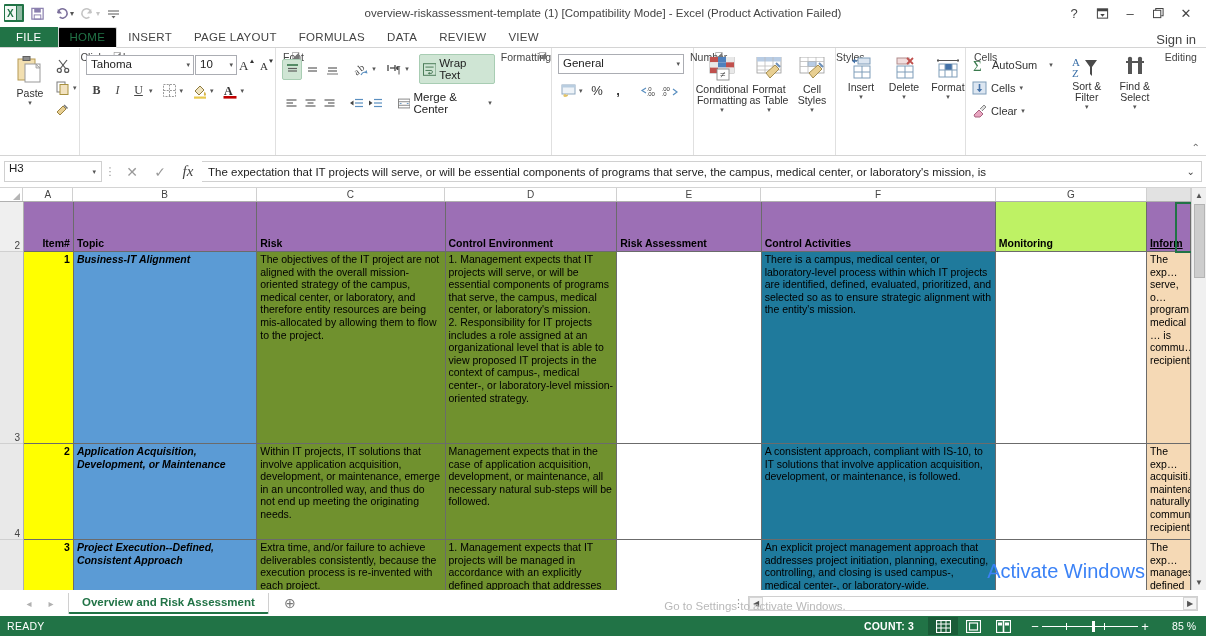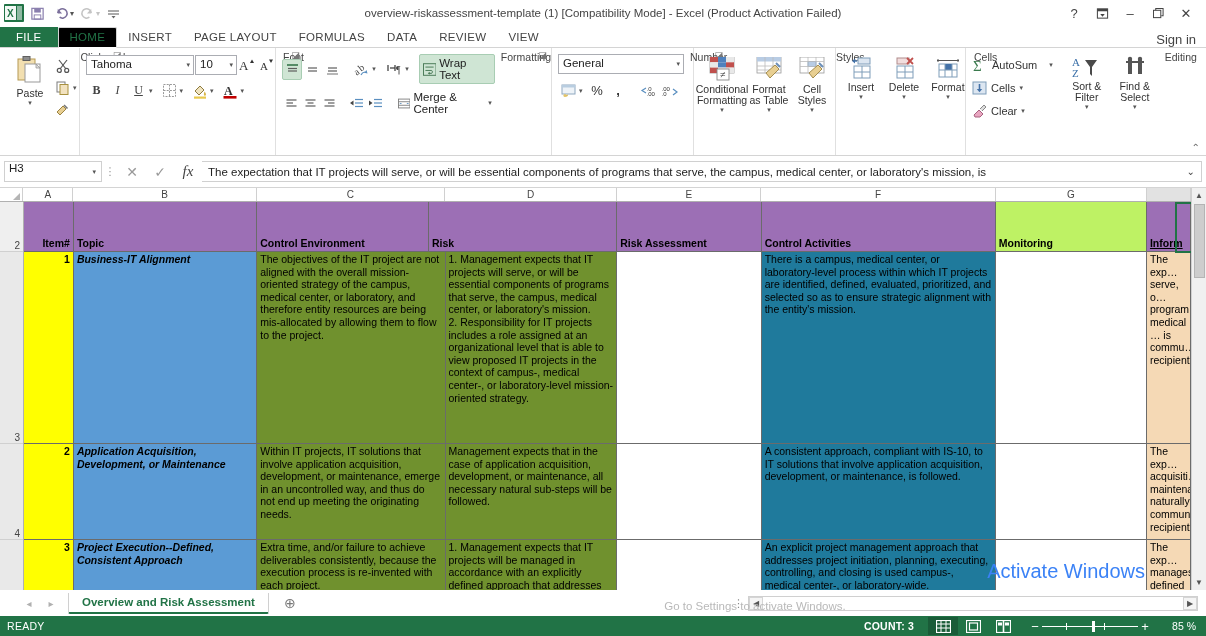--- a/index.html
+++ b/index.html
@@ -679,22 +679,22 @@
             <div class="rowhdr" style="height:192px;background:#e9e9e9">3</div>
             <div class="rowhdr" style="height:96px;background:#e9e9e9">4</div>
             <div class="rowhdr" style="height:80px;background:#e9e9e9;border-bottom:none"></div>
           </div>
 
           <div class="cellsarea">
 
             <div class="gridrow">
               <div class="cell hdr" style="width:51px;height:50px;background:#9c6fb5;justify-content:flex-end;padding-bottom:1px">Item#</div>
               <div class="cell hdr" style="width:188px;height:50px;background:#9c6fb5;padding-bottom:1px">Topic</div>
+              <div class="cell hdr" style="width:193px;height:50px;background:#9c6fb5;padding-bottom:1px">Risk</div>
               <div class="cell hdr" style="width:176px;height:50px;background:#9c6fb5;padding-bottom:1px">Control Environment</div>
-              <div class="cell hdr" style="width:193px;height:50px;background:#9c6fb5;padding-bottom:1px">Risk</div>
               <div class="cell hdr" style="width:148px;height:50px;background:#9c6fb5;padding-bottom:1px">Risk Assessment</div>
               <div class="cell hdr" style="width:240px;height:50px;background:#9c6fb5;padding-bottom:1px">Control Activities</div>
               <div class="cell hdr" style="width:155px;height:50px;background:#bef264;padding-bottom:1px">Monitoring</div>
               <div class="cell hdr" style="width:45px;height:50px;background:#9c6fb5;padding-bottom:1px;text-decoration:underline">Inform</div>
             </div>
 
             <div class="gridrow">
               <div class="cell num" style="width:51px;height:192px;background:#ffff00">1</div>
               <div class="cell topic" style="width:188px;height:192px;background:#5b9bd5">Business-IT Alignment</div>
               <div class="cell" style="width:193px;height:192px;background:#70912e">The objectives of the IT project are not aligned with the overall mission-oriented strategy of the campus, medical center, or laboratory, and therefore entity resources are being mis-allocated by allowing them to flow to the project.</div>

